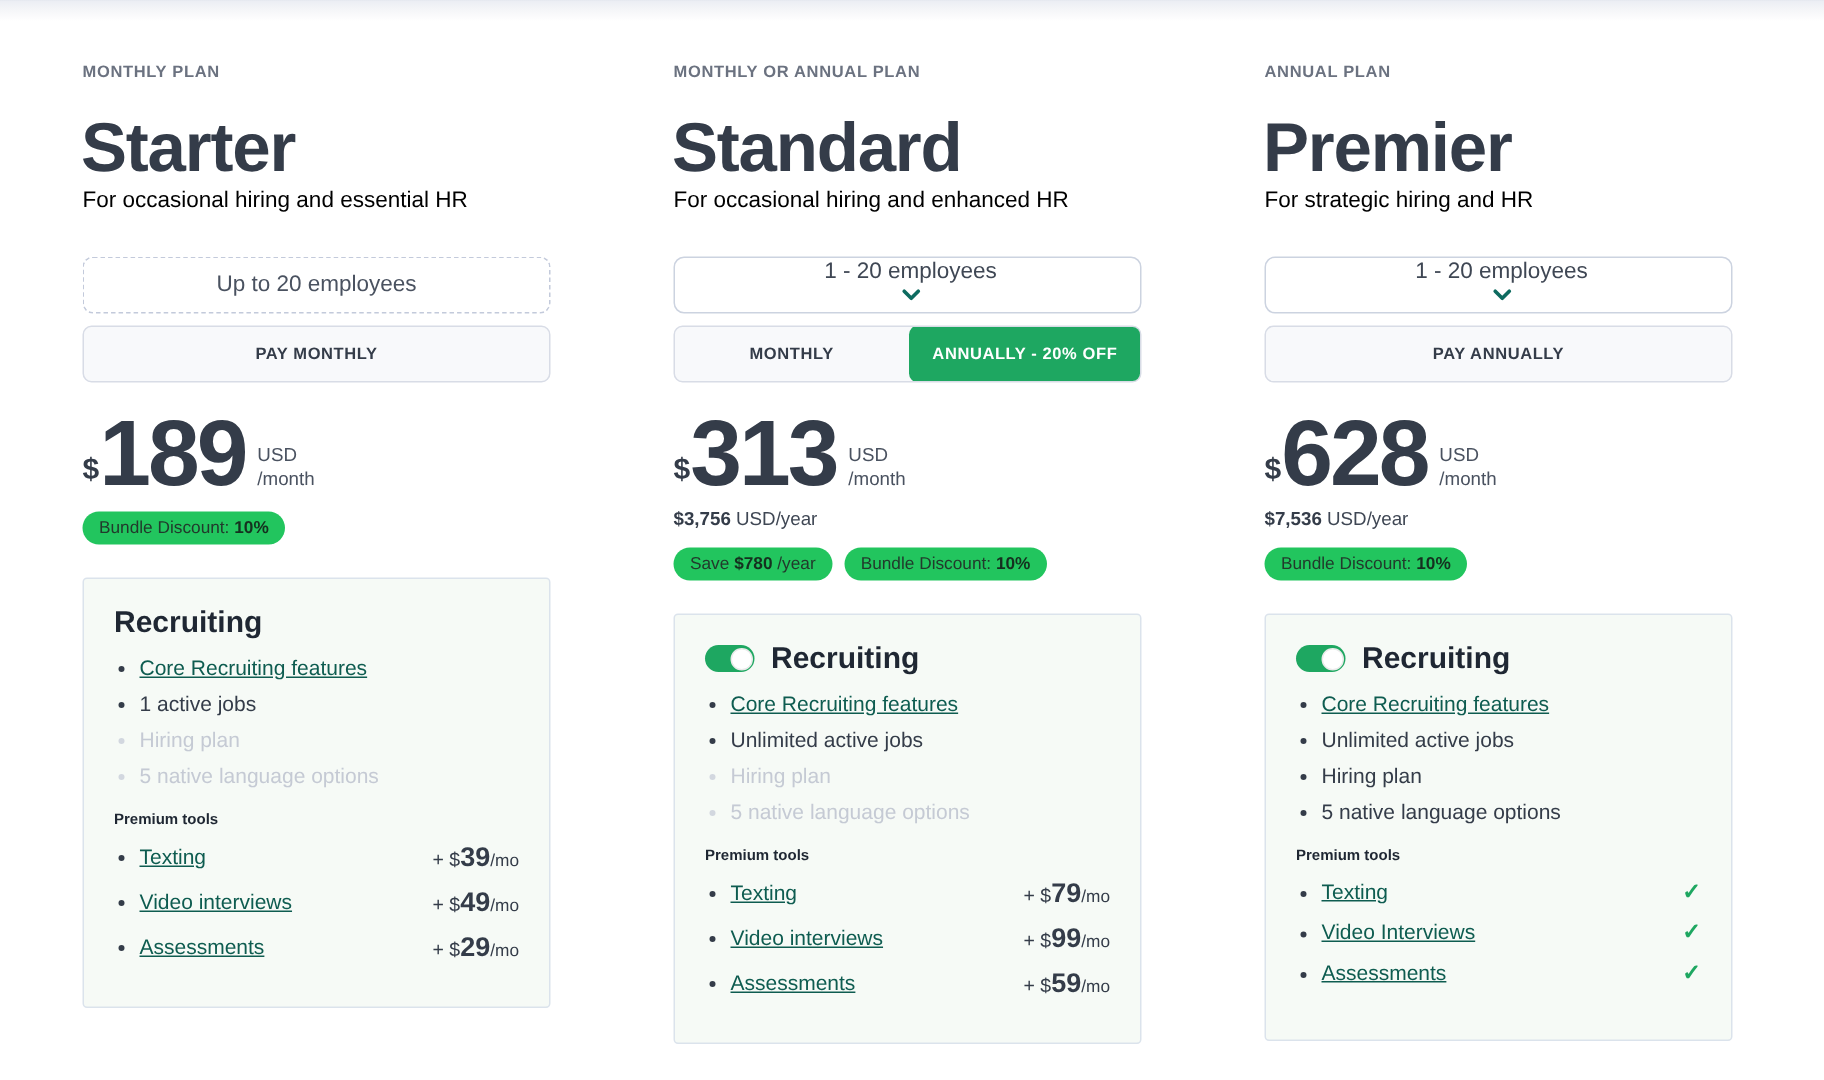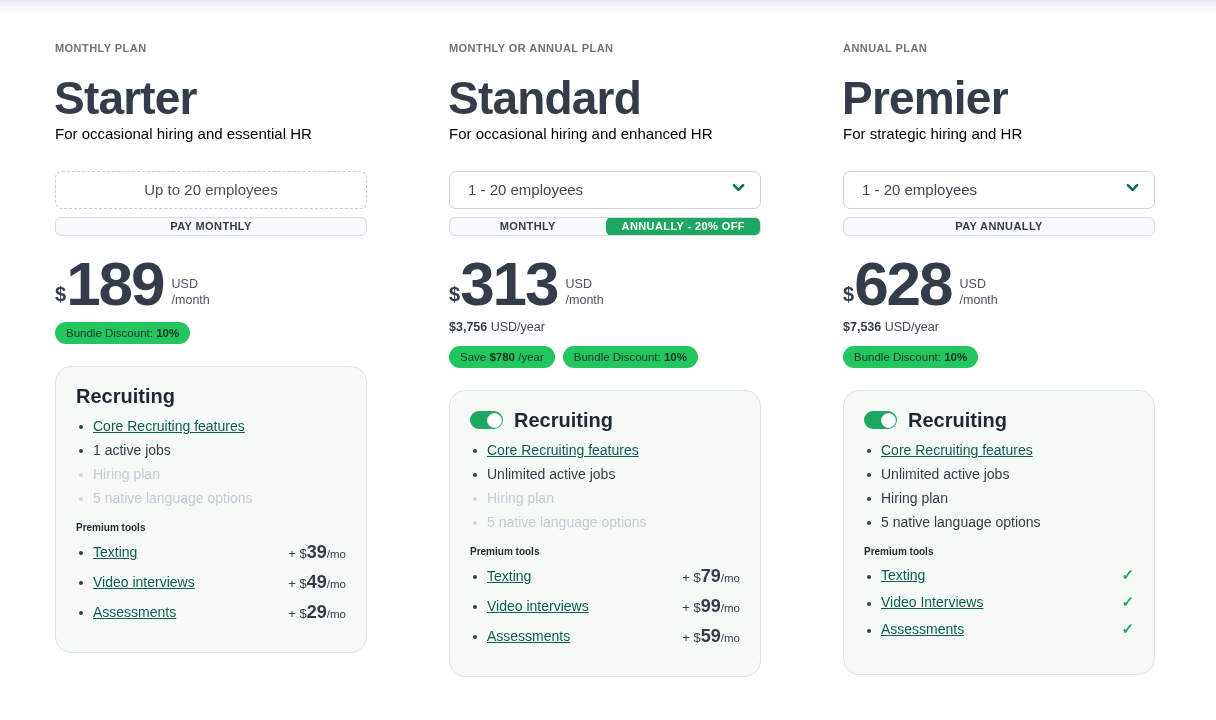--- a/index.html
+++ b/index.html
@@ -38,28 +38,28 @@
     margin: 29px 27px 0 27px; height: 38px;
     border-radius: 7px; display: flex; align-items: center;
     position: relative;
   }
   .size-box.dashed {
     border: 1px dashed #c3cadb; background: #ffffff;
     justify-content: center;
   }
   .size-box.select {
     border: 1px solid #ccd3e0; background: #ffffff;
-    justify-content: space-between; padding: 0 14px 0 18px;
+    padding: 0 14px 0 18px; flex-direction: column;
   }
   .size-label { font-size: 15px; color: #3f4754; }
   .size-box.dashed .size-label { color: #4a5260; }
   .chev { display: block; }
 
   .billing {
-    margin: 8px 27px 0 27px; height: 19px;
+    margin: 8px 27px 0 27px; height: 38px;
     border: 1px solid #d8dce6; border-radius: 6px;
     background: #f8f9fb; display: flex; align-items: stretch; overflow: hidden;
   }
   .billing.single { justify-content: center; align-items: center; }
   .bill-opt {
     flex: 1; display: flex; align-items: center; justify-content: center;
     font-size: 11px; font-weight: bold; letter-spacing: 0.4px;
     color: #343c49; text-transform: uppercase;
   }
   .bill-opt.active {
@@ -93,21 +93,21 @@
 
   .pills { margin: 12px 0 0 27px; display: flex; gap: 8px; }
   .pill {
     background: #22c55e; color: #223a2c; border-radius: 20px;
     font-size: 11.5px; padding: 5px 11px; white-space: nowrap;
   }
   .pill b { color: #15301f; }
 
   .feature-card {
     margin: 22px 27px 0 27px;
-    background: #f6faf6; border: 1px solid #dbe3ec; border-radius: 16px;
+    background: #f6faf6; border: 1px solid #dbe3ec; border-radius: 3px;
     padding: 18px 20px 20px 20px; min-height: 285px;
   }
   .fc-head { display: flex; align-items: center; gap: 11px; }
   .toggle {
     width: 33px; height: 18px; border-radius: 10px; background: #1ea761;
     position: relative; flex: none;
   }
   .toggle .knob {
     position: absolute; top: 1.5px; right: 1.5px;
     width: 15px; height: 15px; border-radius: 50%;

